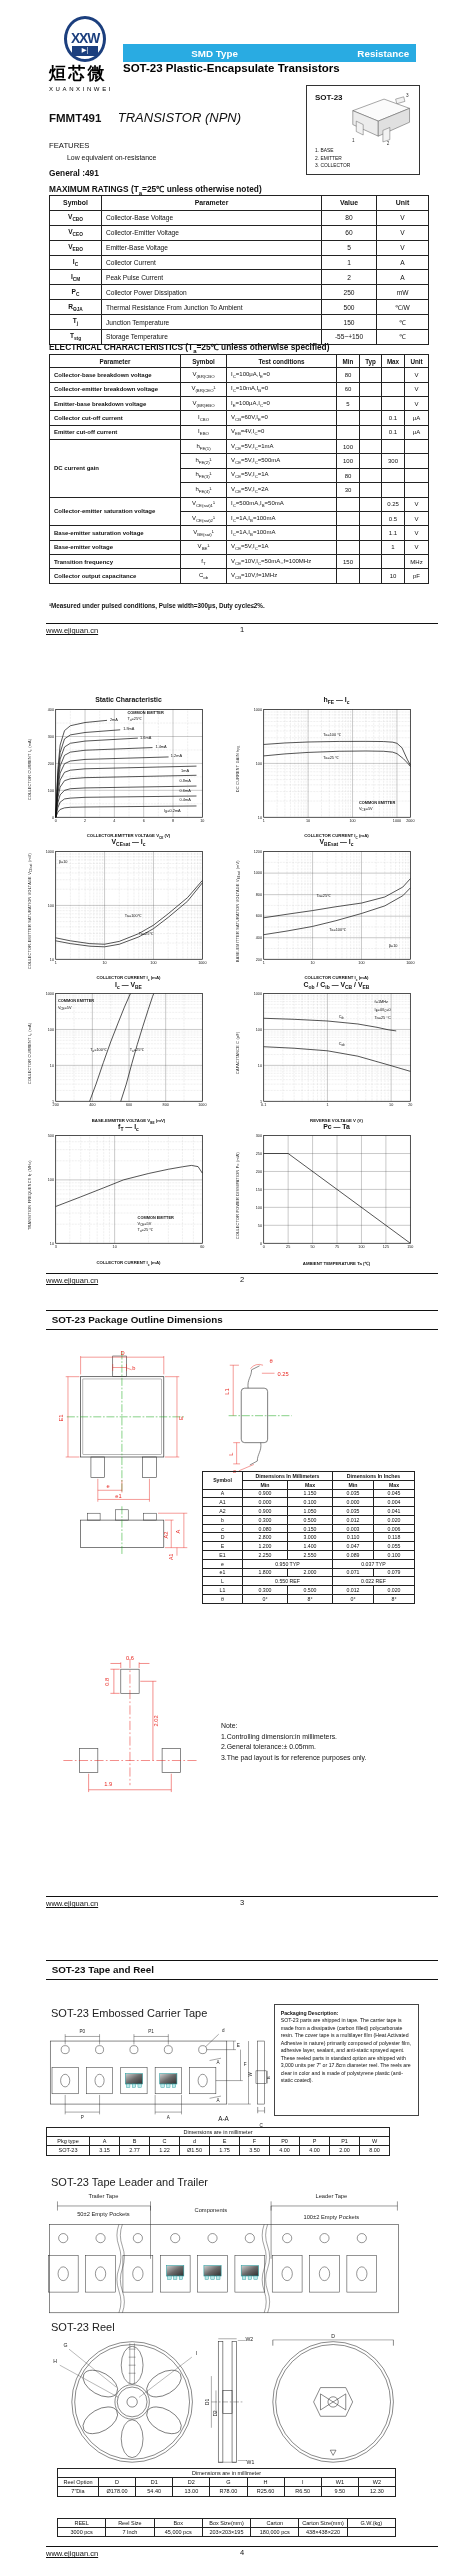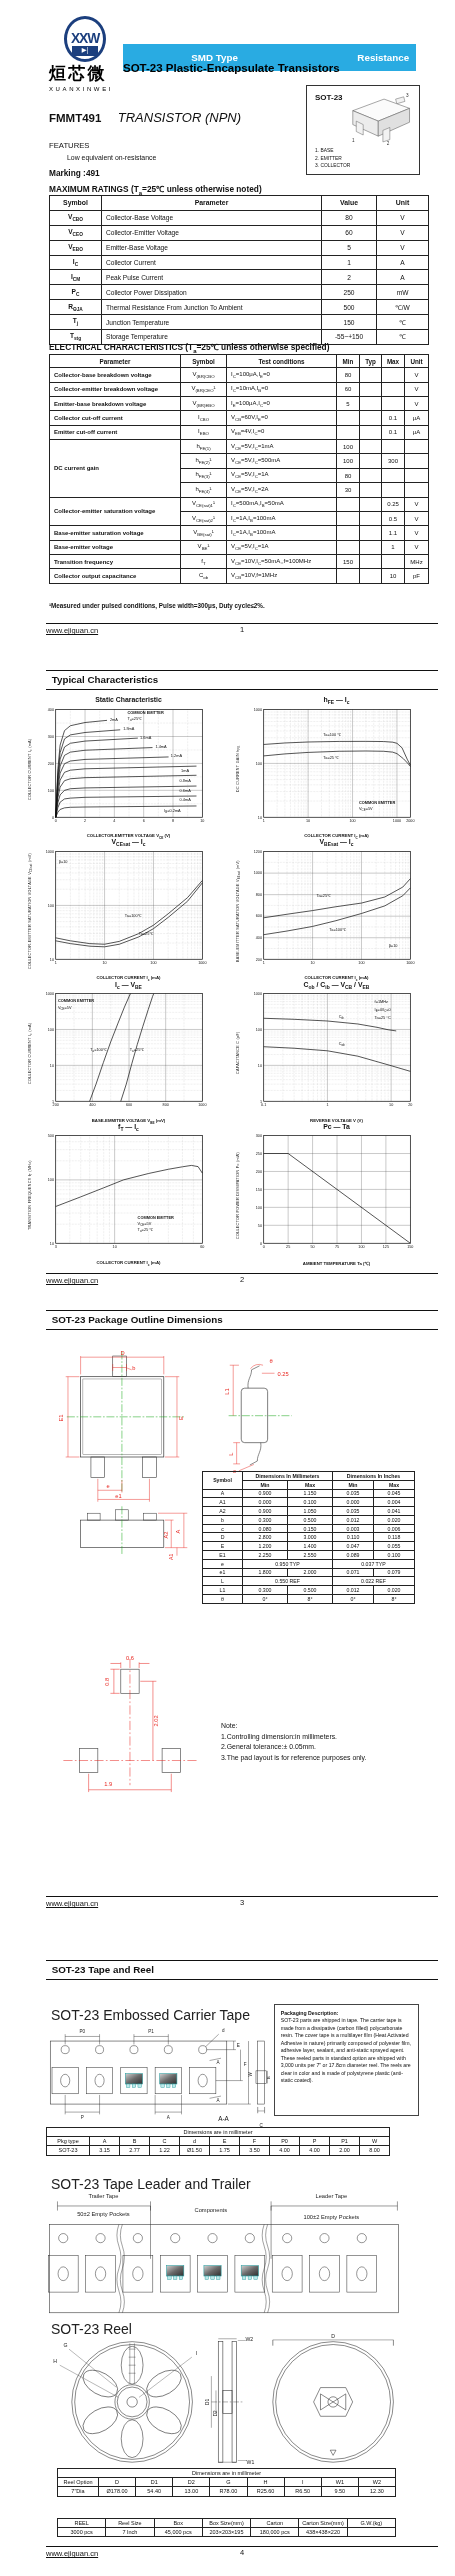--- a/index.html
+++ b/index.html
@@ -5,21 +5,21 @@
   html,body{margin:0;padding:0;background:#fff;}
   body{width:455px;font-family:"Liberation Sans",sans-serif;color:#111;position:relative;}
   .page{position:relative;width:455px;overflow:hidden;padding-left:13px;}
   .abs{position:absolute;}
   
   .logo-circ{width:42px;height:46px;border:3.4px solid #1c3f7e;border-radius:50%;position:relative;box-sizing:border-box;}
   .logo-mono{position:absolute;left:0;right:0;top:11.5px;text-align:center;font-weight:bold;font-size:13.8px;color:#1c3f7e;letter-spacing:-1.1px;}
   .logo-diode{position:absolute;left:5.2px;right:5.2px;bottom:3.4px;height:9.2px;background:#1c3f7e;color:#fff;font-size:6.3px;text-align:center;line-height:8.6px;}
   .logo-cn{font-weight:bold;font-size:17px;letter-spacing:2.3px;color:#000;font-family:"DejaVu Sans",sans-serif;}
   .logo-en{font-size:6px;letter-spacing:2.6px;color:#000;margin-top:0.6px;}
-  .banner{background:#29abe2;color:#fff;height:27px;display:flex;align-items:center;font-weight:bold;font-size:9.8px;}
+  .banner{background:#29abe2;color:#fff;height:18px;display:flex;align-items:center;font-weight:bold;font-size:9.8px;}
   .banner .bl{flex:1;text-align:center;}
   .banner .br{width:103px;text-align:right;padding-right:6.9px;}
   .doctitle{font-weight:bold;font-size:11.5px;color:#000;}
   .partnum{font-weight:bold;font-size:11.5px;display:inline-block;}
   .parttype{font-size:13px;display:inline-block;margin-left:13.8px;font-style:italic;}
   .h-feat{font-weight:normal;font-size:7.7px;}
   .feat-item{font-size:6.9px;}
   .h-mark{font-weight:bold;font-size:8.3px;}
   .h-tbl{font-weight:bold;font-size:8.3px;}
   
@@ -47,21 +47,21 @@
   .footline{border-top:1.4px solid #111;}
   .footurl{font-size:7.5px;margin-top:2.3px;text-decoration:underline;}
   .footnum{position:absolute;left:0;right:0;top:2.3px;text-align:center;font-size:7.5px;}
   
   .charts{position:absolute;left:19.5px;top:45px;width:417px;display:grid;grid-template-columns:208px 208px;row-gap:2.3px;}
   .chart{width:195px;height:140px;position:relative;padding-left:6.9px;}
   .ctitle{height:8.6px;text-align:center;font-weight:bold;font-size:6.9px;padding-left:9.2px;}
   .crow{display:flex;align-items:stretch;}
   .cylab{width:8.6px;writing-mode:vertical-rl;transform:rotate(180deg);text-align:center;font-size:3.7px;letter-spacing:0.3px;line-height:8px;}
   .cxlab{text-align:center;font-size:4.3px;font-weight:bold;padding-left:9.2px;margin-top:0.6px;}
-  .subhead{font-size:14px;color:#222;}
+  .subhead{font-size:11px;color:#222;}
   .pkgbox{border:0.6px solid #444;font-size:5.2px;line-height:1.45;padding:4.6px 5.7px;box-sizing:border-box;}
   .pkgbox .pt{font-weight:bold;}
   .notes{font-size:6.9px;line-height:1.55;}
   sub{font-size:72%;}
 </style>
 </head>
 <body>
 
 <svg width="0" height="0" style="position:absolute">
   <defs>
@@ -114,21 +114,21 @@
       </svg>
     <div class="pins">
       <div>1. BASE</div>
       <div>2. EMITTER</div>
       <div>3. COLLECTOR</div>
     </div>
   </div>
 
   <div class="abs h-feat" style="left:49px;top:141px">FEATURES</div>
   <div class="abs feat-item" style="left:67px;top:154px">Low equivalent on-resistance</div>
-  <div class="abs h-mark" style="left:49px;top:168px">Marking :491</div>
+  <div class="abs h-mark" style="left:49px;top:168px">General :491</div>
   <div class="abs h-tbl" style="left:49px;top:183px">MAXIMUM RATINGS (T<sub>a</sub>=25℃ unless otherwise noted)</div>
 
   <table class="abs dtable mr" style="left:49px;top:195px;width:379px">
     <colgroup>
         <col style="width:52px">
         <col style="width:220px">
         <col style="width:55px">
         <col style="width:52px">
       </colgroup>
     <tbody id="mr-body">
@@ -352,23 +352,20 @@
   <div class="abs fnote" style="left:49px;top:602px">¹Measured under pulsed conditions, Pulse width=300μs, Duty cycle≤2%.</div>
 
   <div class="pagefoot" style="top:623px">
     <div class="footline"></div>
     <div class="footurl">www.ejiguan.cn</div>
     <div class="footnum">1</div>
   </div>
 </div>
 
 <div class="page" style="height:637px">
-  <div class="sechead" style="top:19px">
-    <div class="t">Typical Characteristics</div>
-  </div>
   <div class="charts">
     <div class="chart">
       <div class="ctitle">Static Characteristic</div>
       <div class="crow">
           <div class="cylab">COLLECTOR CURRENT   I<sub>c</sub>   (mA)</div>
           <div class="csvg"><svg viewBox="0 0 300 220" width="172" height="126">
               <line x1="61.6" x2="61.6" y1="8" y2="196" stroke="#999" stroke-width="0.45" stroke-dasharray="1 1.6"></line>
               <line x1="112.8" x2="112.8" y1="8" y2="196" stroke="#999" stroke-width="0.45" stroke-dasharray="1 1.6"></line>
               <line x1="164" x2="164" y1="8" y2="196" stroke="#999" stroke-width="0.45" stroke-dasharray="1 1.6"></line>
               <line x1="215.2" x2="215.2" y1="8" y2="196" stroke="#999" stroke-width="0.45" stroke-dasharray="1 1.6"></line>

